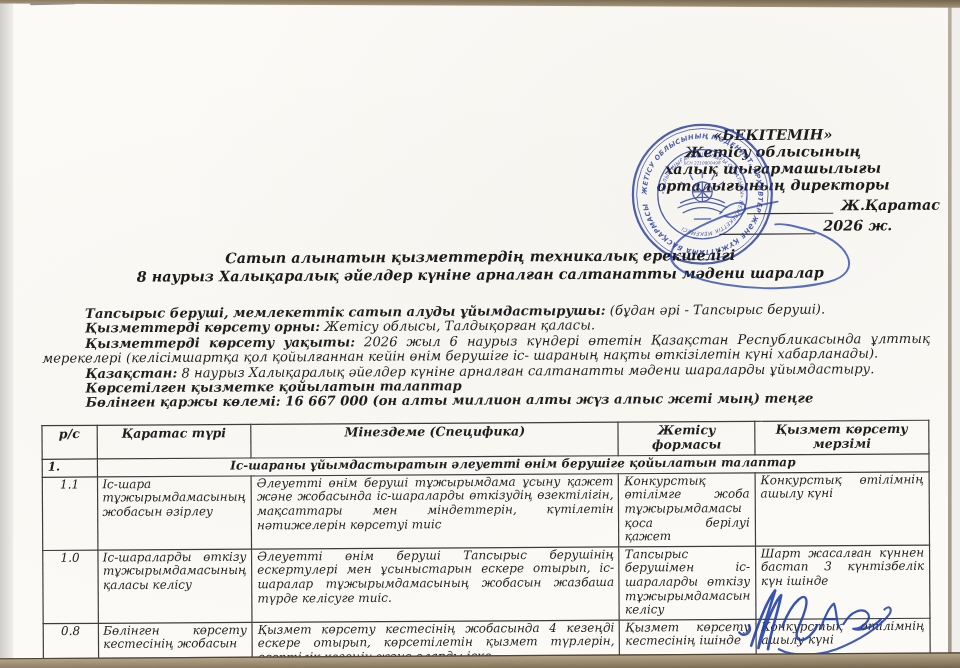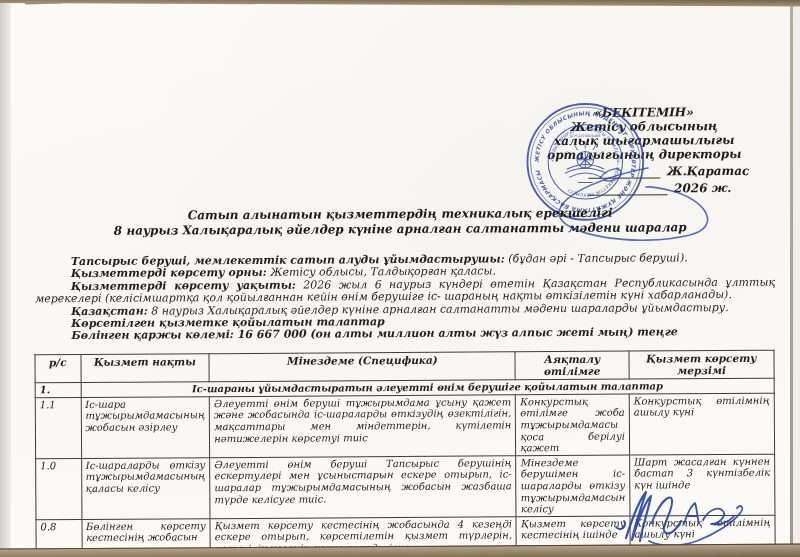--- a/index.html
+++ b/index.html
@@ -32,43 +32,43 @@
 
   .page{position:absolute;left:11px;right:10px;top:5px;bottom:12px;transform:rotate(-0.35deg);color:#222;}
 
   
   .approval{position:absolute;left:495px;top:102px;width:278px;font-size:12px;font-weight:bold;
     line-height:14px;text-align:center;color:#1c1c1c;}
   .sign-row{display:flex;justify-content:flex-end;align-items:flex-end;margin-top:3px;}
   .rule{display:inline-block;border-bottom:1.2px solid #333;height:11px;margin-right:7px;}
   .rule.r1{width:72px;}
   .rule.r2{width:80px;}
-  .sign-row .nm{margin-right:34px;}
-  .sign-row .yr{margin-right:52px;}
+  .sign-row .nm{}
+  .sign-row .yr{margin-right:40px;}
 
   .stamp{position:absolute;left:513px;top:96px;width:124px;height:124px;opacity:.82;}
 
   
   .titles{position:absolute;left:0;top:202px;width:100%;text-align:center;
     font-weight:bold;font-size:12px;line-height:15px;color:#1b1b1b;}
 
   
   .bodytext{position:absolute;left:24px;top:249px;width:740px;font-size:11px;
     line-height:12.4px;text-align:justify;color:#1f1f1f;}
   .bodytext p{margin:0;text-indent:36px;}
   .b{font-weight:bold;}
 
   
   table.spec{position:absolute;left:23px;top:347px;width:740px;border-collapse:collapse;
     font-size:10px;line-height:11.6px;color:#1f1f1f;}
   table.spec th,table.spec td{border:1px solid #3d3d3d;padding:1px 4px;vertical-align:top;}
   table.spec th{font-size:10.5px;font-weight:bold;text-align:center;padding:2px 2px;}
   tr.section td{font-weight:bold;}
   tr.section td.sec-title{text-align:center;}
-  td.num{text-align:left;}
+  td.num{text-align:center;}
   td.just{text-align:justify;}
   tr.tall td{height:50px;}
   tr.short td{height:24px;}
 
   .handwriting{position:absolute;inset:0;pointer-events:none;}
 </style>
 </head>
 <body>
 
 <div class="photo">
@@ -140,43 +140,43 @@
       <colgroup>
         <col style="width:47px">
           <col style="width:116px">
           <col style="width:319px">
           <col style="width:108px">
           <col style="width:150px">
       </colgroup>
       <thead>
         <tr>
           <th>р/с</th>
-          <th>Қызмет нақты</th>
+          <th>Қаратас түрі</th>
           <th>Мінездеме (Специфика)</th>
-          <th>Аяқталу өтілімге</th>
+          <th>Жетісу формасы</th>
           <th>Қызмет көрсету мерзімі</th>
         </tr>
       </thead>
       <tbody>
         <tr class="section">
           <td>1.</td>
           <td class="sec-title" colspan="4">Іс-шараны ұйымдастыратын әлеуетті өнім берушіге қойылатын талаптар</td>
         </tr>
         <tr class="tall">
           <td class="num">1.1</td>
           <td class="just">Іс-шара тұжырымдамасының жобасын әзірлеу</td>
           <td class="just">Әлеуетті өнім беруші тұжырымдама ұсыну қажет және жобасында іс-шараларды өткізудің өзектілігін, мақсаттары мен міндеттерін, күтілетін нәтижелерін көрсетуі тиіс</td>
           <td class="just">Конкурстық өтілімге жоба тұжырымдамасы қоса берілуі қажет</td>
           <td class="just">Конкурстық өтілімнің ашылу күні</td>
         </tr>
         <tr class="tall">
           <td class="num">1.0</td>
           <td class="just">Іс-шараларды өткізу тұжырымдамасының қаласы келісу</td>
           <td class="just">Әлеуетті өнім беруші Тапсырыс берушінің ескертулері мен ұсыныстарын ескере отырып, іс-шаралар тұжырымдамасының жобасын жазбаша түрде келісуге тиіс.</td>
-          <td class="just">Мінездеме берушімен іс-шараларды өткізу тұжырымдамасын келісу</td>
+          <td class="just">Тапсырыс берушімен іс-шараларды өткізу тұжырымдамасын келісу</td>
           <td class="just">Шарт жасалған күннен бастап 3 күнтізбелік күн ішінде</td>
         </tr>
         <tr class="short">
           <td class="num">0.8</td>
           <td class="just">Бөлінген көрсету кестесінің жобасын</td>
           <td class="just">Қызмет көрсету кестесінің жобасында 4 кезеңді ескере отырып, көрсетілетін қызмет түрлерін, есептілік кезеңін және оларды іске</td>
           <td class="just">Қызмет көрсету кестесінің ішінде</td>
           <td class="just">Конкурстық өтілімнің ашылу күні</td>
         </tr>
       </tbody>

